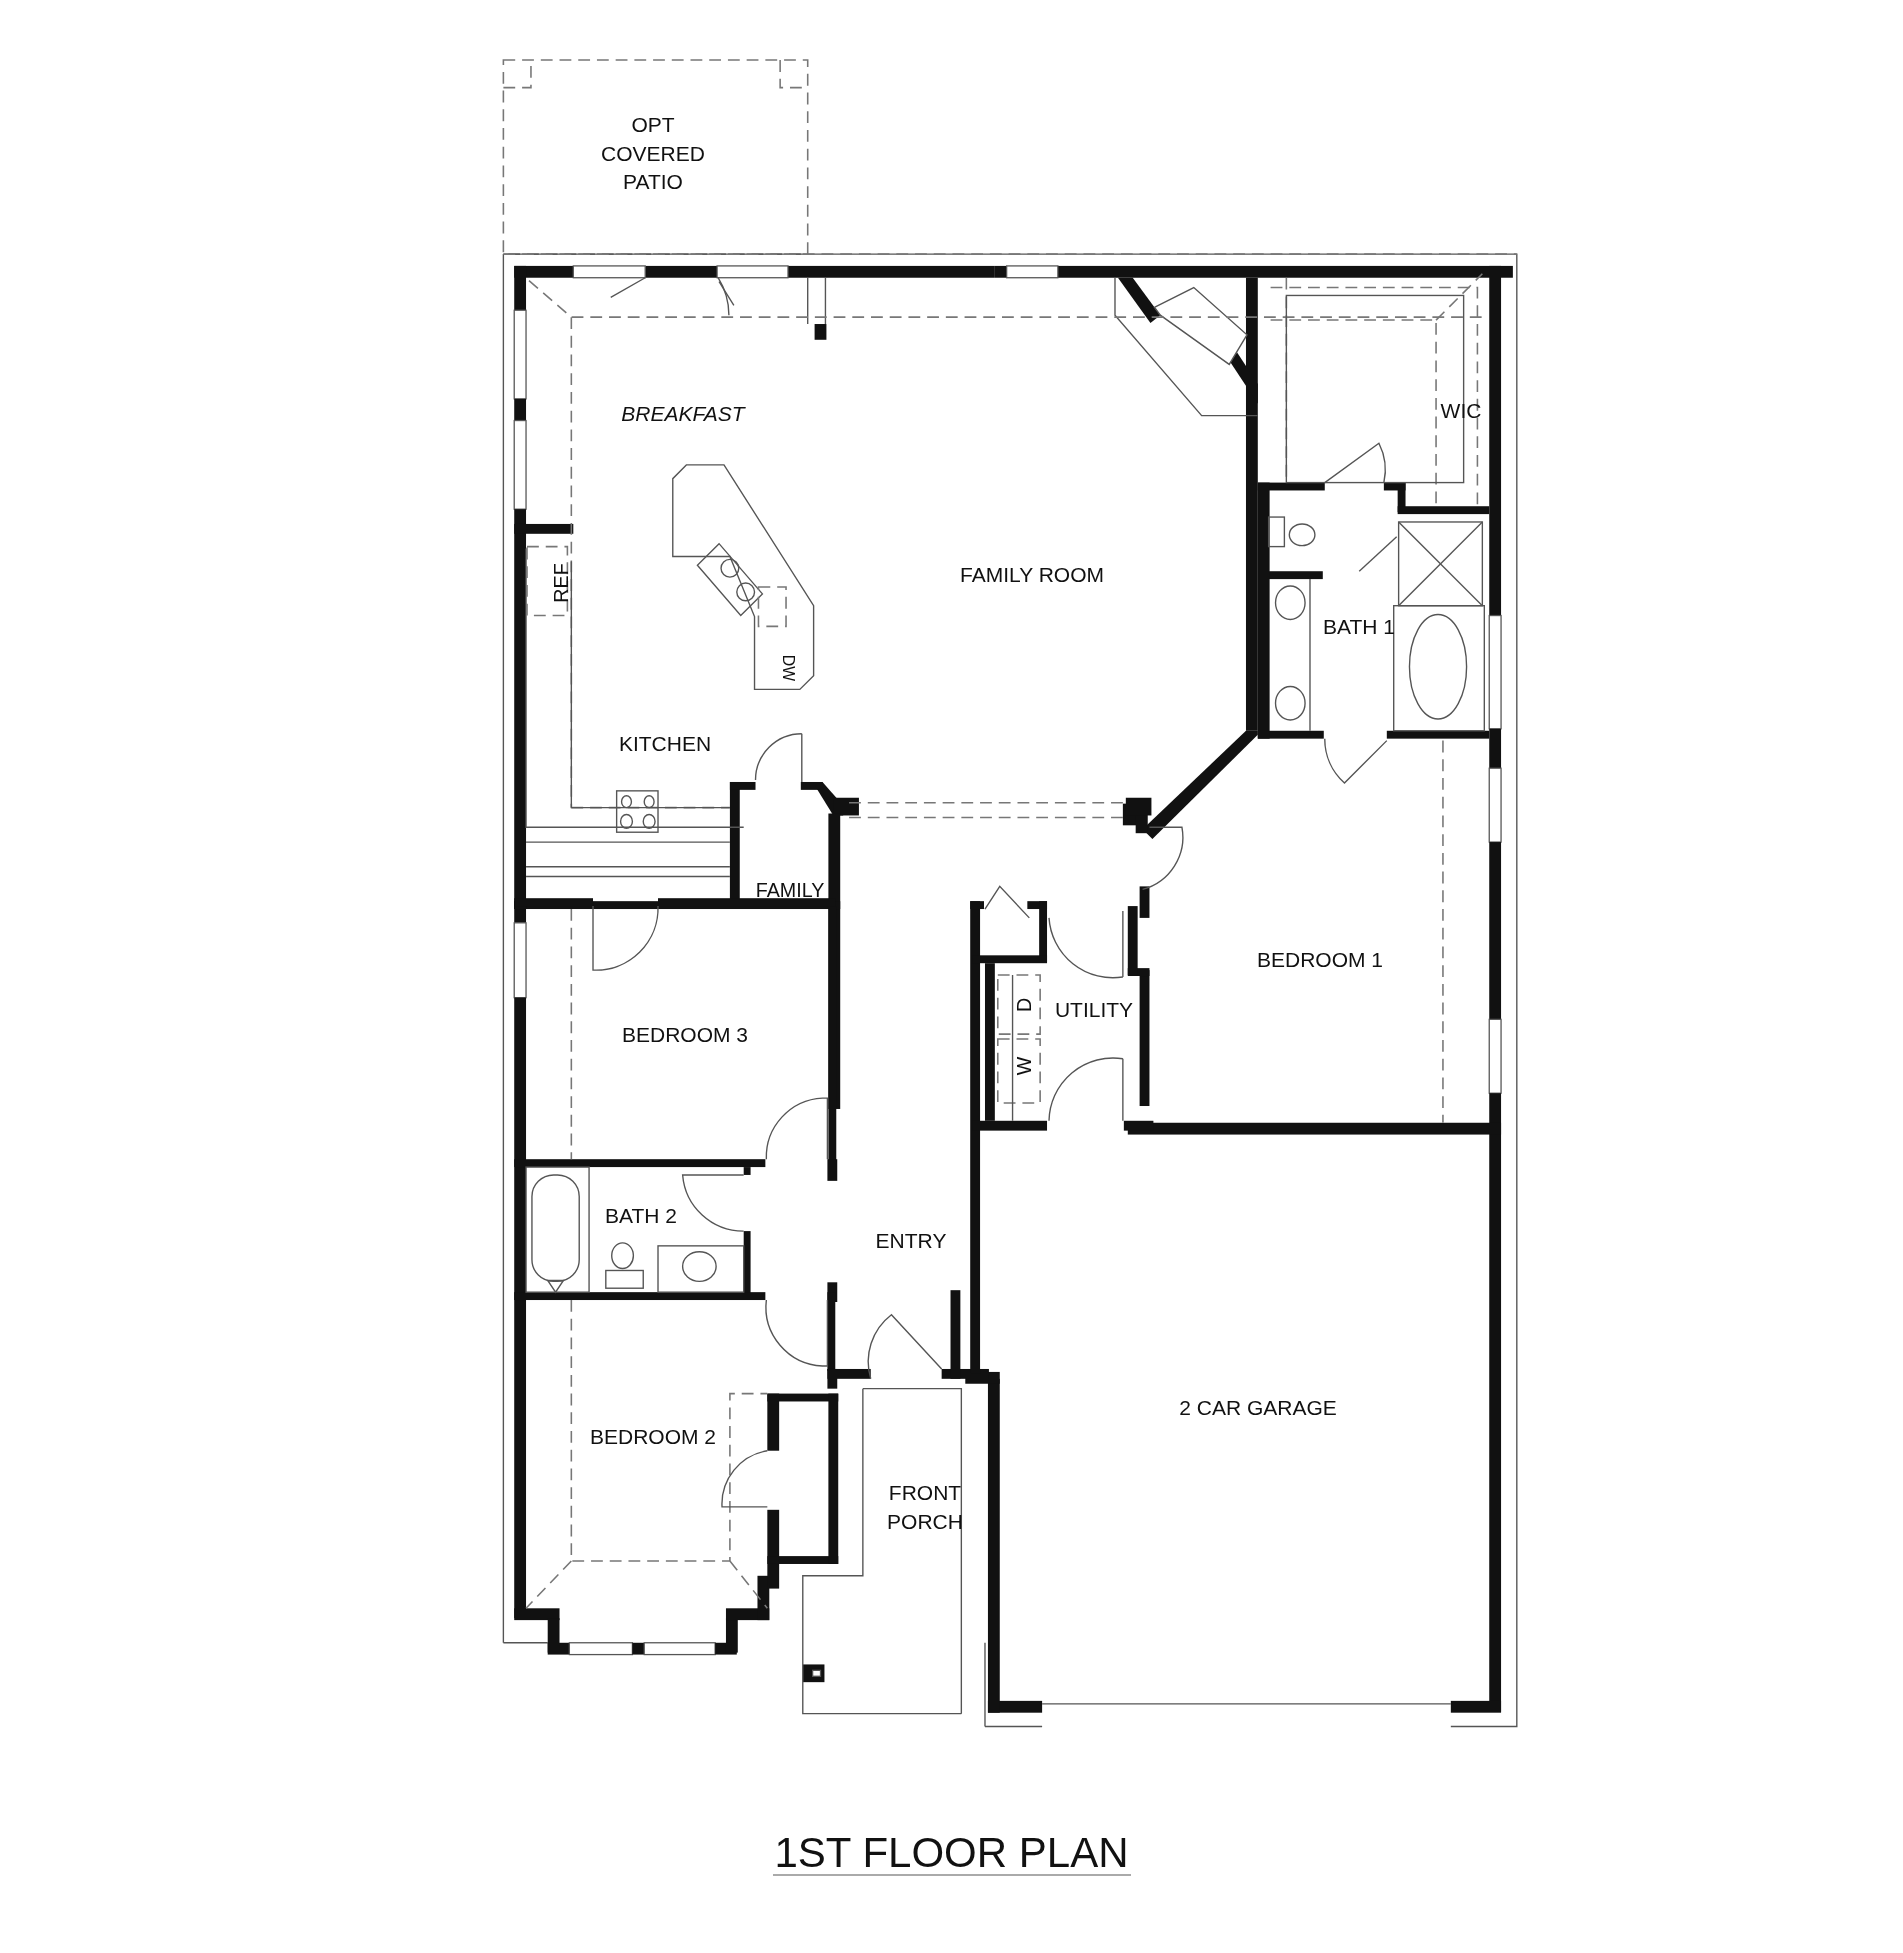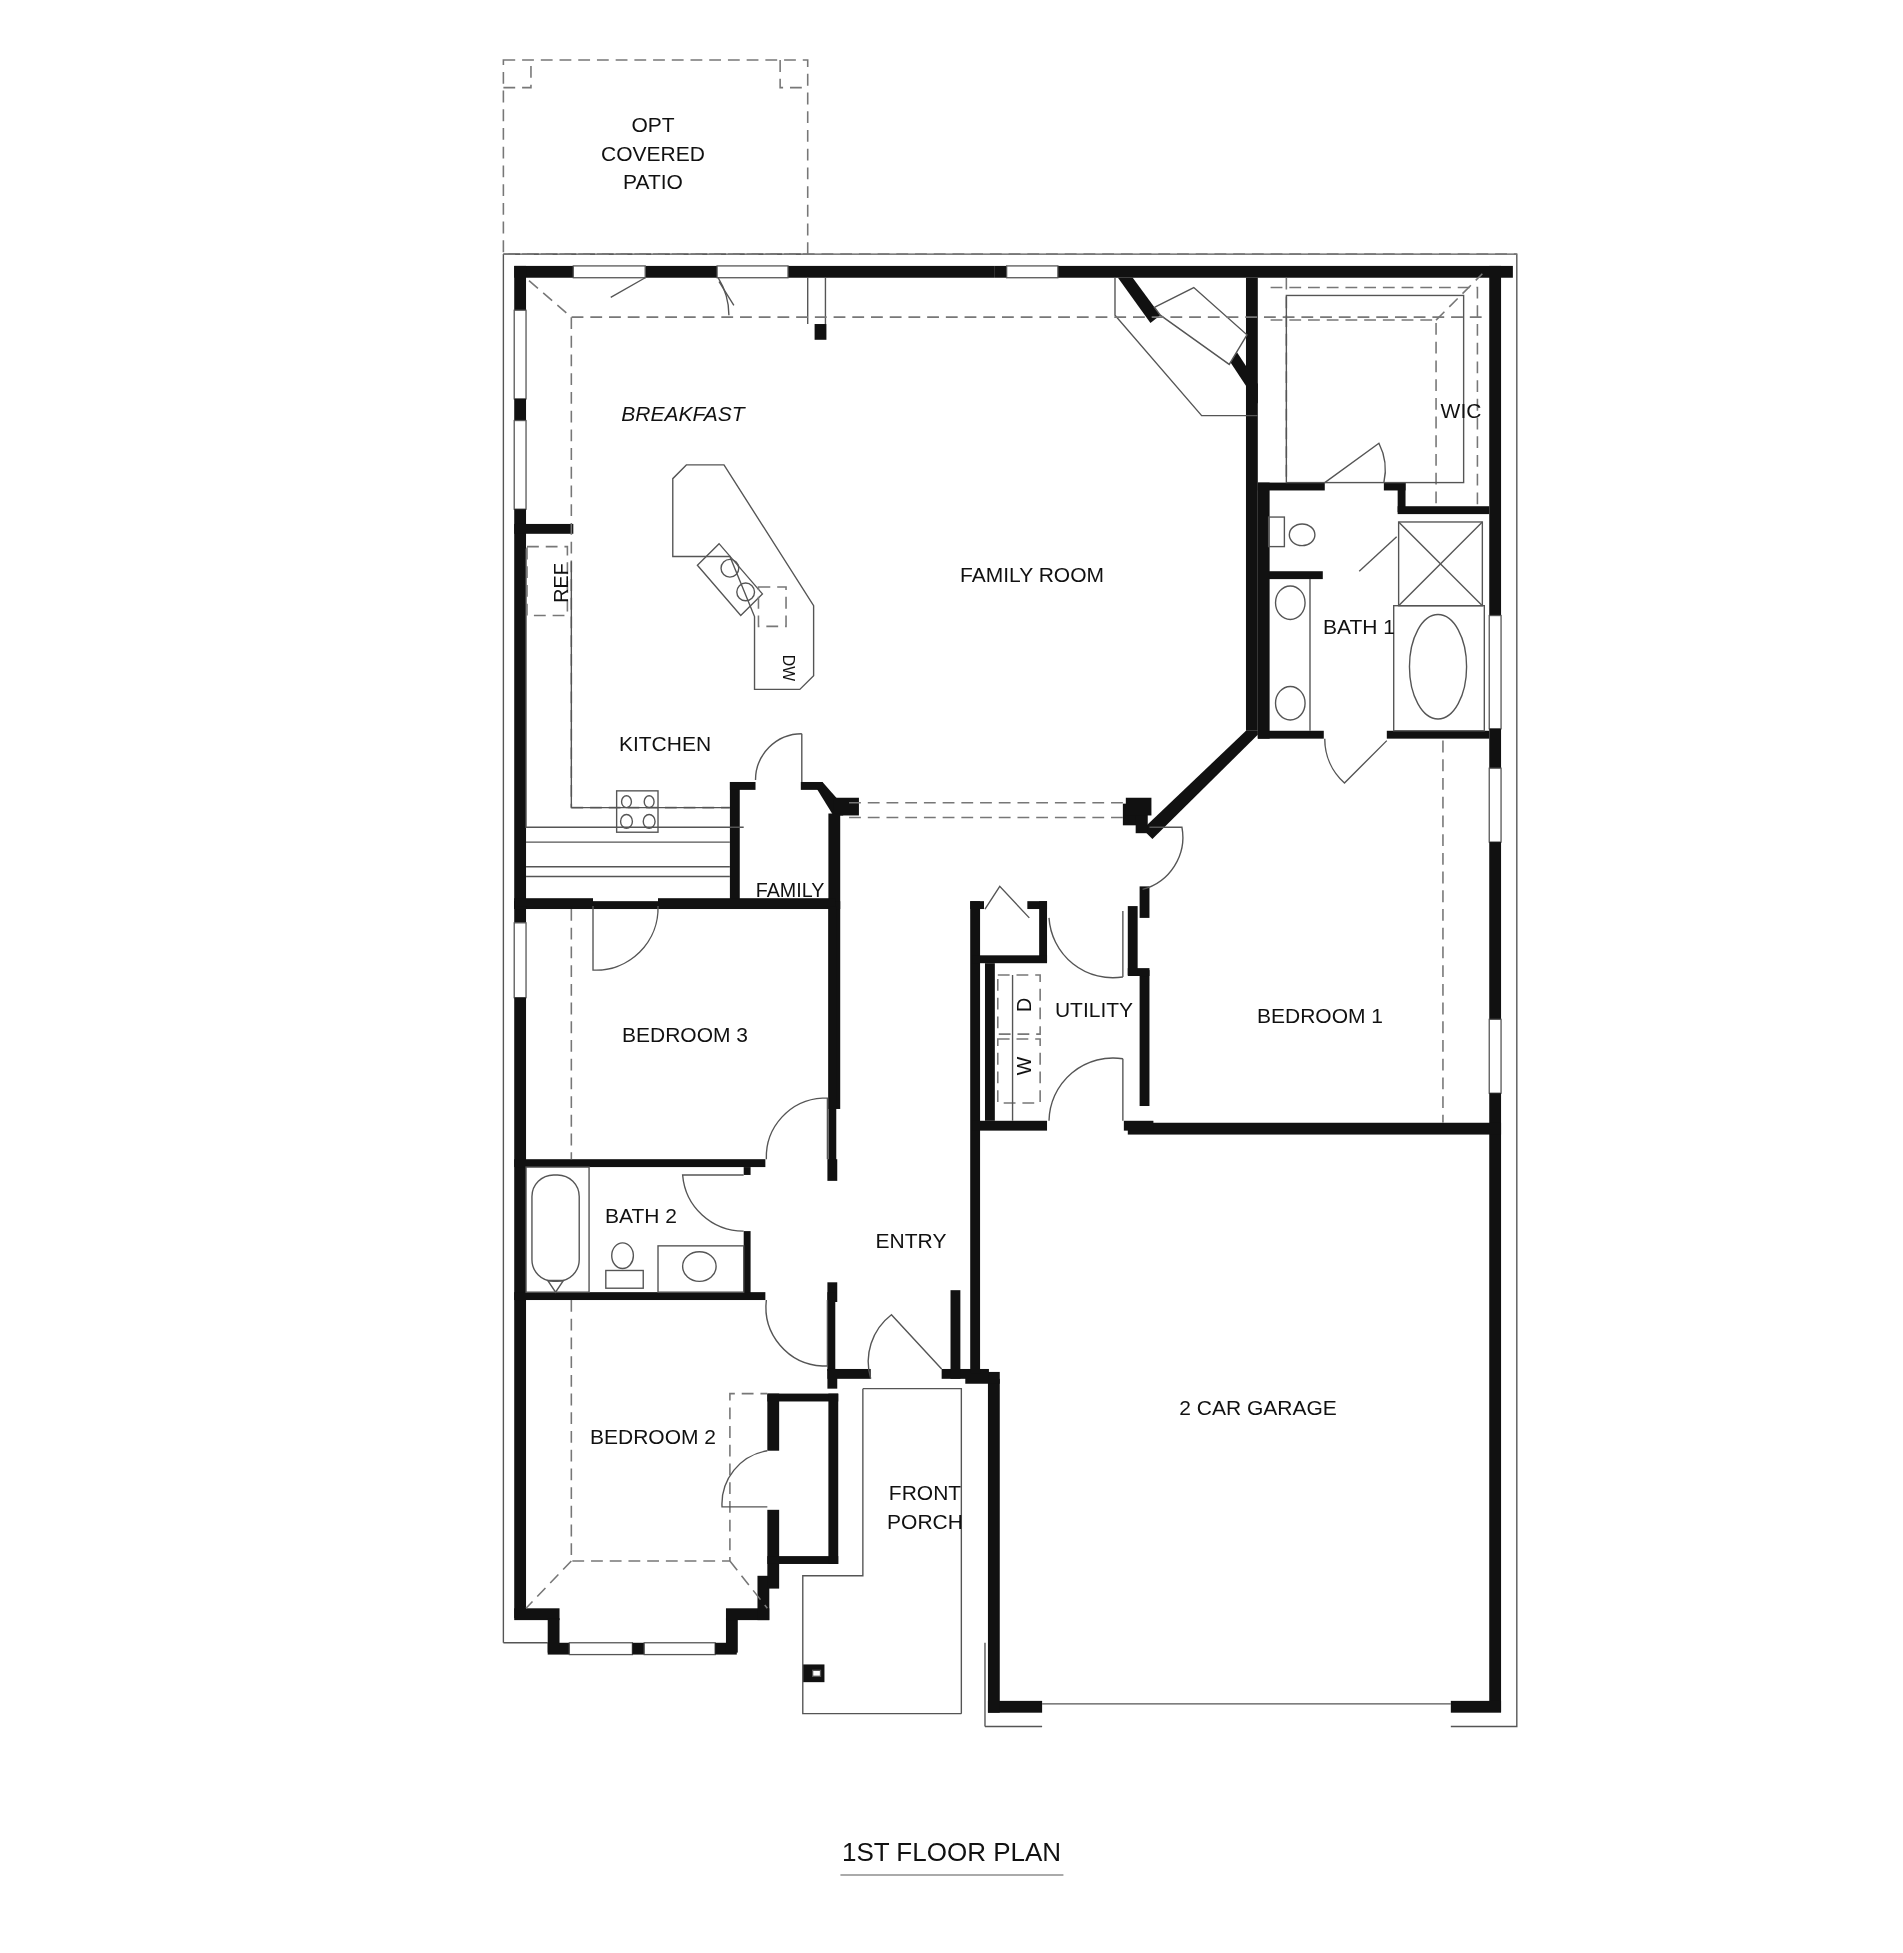--- a/index.html
+++ b/index.html
@@ -9,21 +9,21 @@
   .wall { fill: #111111; }
   .thin { stroke: #555555; stroke-width: 1.4; fill: none; }
   .thin-w { stroke: #555555; stroke-width: 1.4; fill: #ffffff; }
   .dash { stroke: #777777; stroke-width: 1.6; fill: none; stroke-dasharray: 12 7; }
   .win { fill: #ffffff; stroke: #555555; stroke-width: 1.3; }
   .label { position: absolute; color: #111111; font-size: 21px; text-align: center;
            line-height: 28.6px; white-space: pre-line; transform: translate(-50%, -50%); }
   .label.sm { font-size: 19.7px; }
   .label.rot { transform: translate(-50%, -50%) rotate(-90deg); }
   .title { position: absolute; left: 50%; top: 1833px; transform: translateX(-50%);
-           font-size: 26px; color: #111111; border-bottom: 2px solid #aaaaaa;
+           font-size: 42px; color: #111111; border-bottom: 2px solid #aaaaaa;
            padding: 0 2px 2px 2px; line-height: 39px; }
 </style>
 </head>
 <body>
 
 <svg id="plan" width="1903" height="1953" viewBox="0 0 1932 1983" xmlns="http://www.w3.org/2000/svg">
 
   <g>
     <rect class="dash" x="511" y="61" width="309" height="197"></rect>
     <polyline class="dash" points="511,89 539,89 539,61"></polyline>
@@ -287,21 +287,21 @@
 
 <div class="label" style="left:653px; top:154px;">OPT
 COVERED
 PATIO</div>
 <div class="label" style="left:683px; top:414px;font-style:italic;">BREAKFAST</div>
 <div class="label" style="left:1032px; top:575px;">FAMILY ROOM</div>
 <div class="label" style="left:665px; top:716px;margin-top:28px;">KITCHEN</div>
 <div class="label" style="left:1417px; top:411px;margin-left:44px;">WIC</div>
 <div class="label" style="left:1359px; top:627px;">BATH 1</div>
 <div class="label sm" style="left:790px; top:890px;">FAMILY</div>
-<div class="label" style="left:1320px; top:1016px;">BEDROOM 1</div>
+<div class="label" style="left:1320px; top:960px;">BEDROOM 1</div>
 <div class="label" style="left:1094px; top:1010px;">UTILITY</div>
 <div class="label" style="left:685px; top:1035px;">BEDROOM 3</div>
 <div class="label" style="left:641px; top:1216px;">BATH 2</div>
 <div class="label" style="left:911px; top:1241px;text-align:right;">ENTRY</div>
 <div class="label" style="left:653px; top:1437px;">BEDROOM 2</div>
 <div class="label" style="left:925px; top:1508px;">FRONT
 PORCH</div>
 <div class="label" style="left:1258px; top:1408px;">2 CAR GARAGE</div>
 
 <div class="label sm rot" style="left:561px; top:583px;">REF</div>

